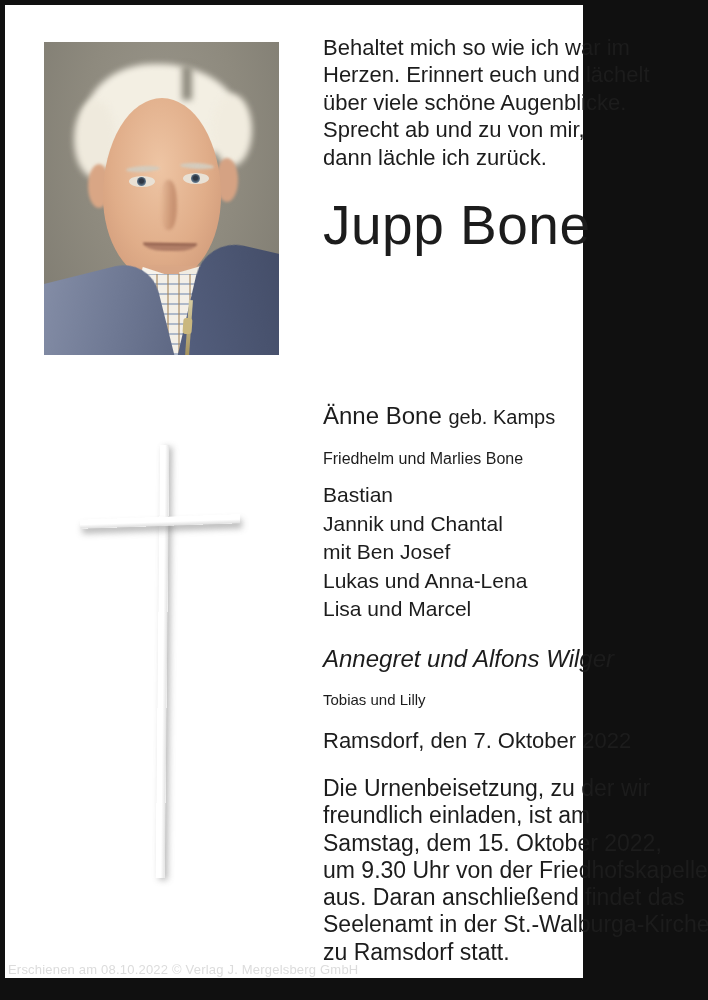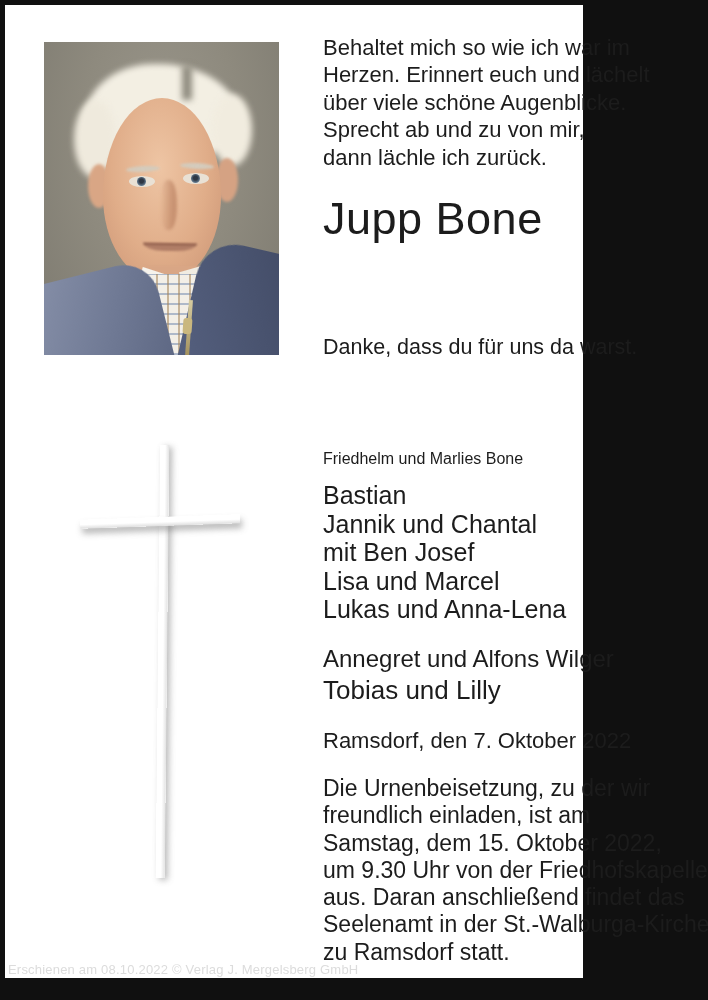--- a/index.html
+++ b/index.html
@@ -105,29 +105,29 @@
   .cross-horizontal {
     position: absolute; left: 10px; top: 77px; width: 160px; height: 9px;
     background: linear-gradient(#ffffff 0 55%, #dedede 100%);
     box-shadow: 2px 5px 6px rgba(105,105,105,0.45);
     transform: rotate(-2deg);
   }
 
   
   .txt { position: absolute; left: 318px; white-space: nowrap; }
   .verse      { top: 29px;  font-size: 22px;   line-height: 27.4px; }
-  .name       { top: 188px; font-size: 45px;   font-weight: 400; letter-spacing: 0.5px; }
+  .name       { top: 188px; font-size: 55px;   font-weight: 400; letter-spacing: 0.5px; }
   .dates      { top: 255px; font-size: 19.5px; line-height: 29px; }
   .thanks     { top: 330px; font-size: 21.5px; }
   .m-aenne    { top: 397px; font-size: 24px; }
   .m-aenne .suffix { font-size: 20px; }
   .m-friedhelm{ top: 445px; font-size: 16px; }
-  .kids-1     { top: 476px; font-size: 25px; line-height: 28.6px; }
-  .m-annegret { top: 640px; font-size: 24px; }
-  .kids-2     { top: 670px; font-size: 26px; }
+  .kids-1     { top: 476px; font-size: 21px; line-height: 28.6px; }
+  .m-annegret { top: 640px; font-size: 24px; font-style: italic; }
+  .kids-2     { top: 686px; font-size: 15px; }
   .place-date { top: 723px; font-size: 22px; }
   .announce   { top: 770px; font-size: 23px;   line-height: 27.3px; }
 
   
   .footer-band {
     position: absolute; left: 0; top: 978px; width: 708px; height: 22px;
     background: #101010;
   }
   .footer-text {
     position: absolute; left: 8px; top: 962px;
@@ -174,31 +174,34 @@
       <div>Behaltet mich so wie ich war im</div>
       <div>Herzen. Erinnert euch und lächelt</div>
       <div>über viele schöne Augenblicke.</div>
       <div>Sprecht ab und zu von mir,</div>
       <div>dann lächle ich zurück.</div>
     </div>
 
     <h1 class="txt name">Jupp Bone</h1>
 
 
-    <div class="txt thanks">Danke, dass du für uns da warst.</div>
-
+
+    <div class="txt m-aenne">
+      <span>Änne Bone</span>
+      <span class="suffix">geb. Kamps</span>
+    </div>
 
     <div class="txt m-friedhelm">Friedhelm und Marlies Bone</div>
 
     <div class="txt kids-1">
       <div>Bastian</div>
       <div>Jannik und Chantal</div>
       <div>mit Ben Josef</div>
+      <div>Lukas und Anna-Lena</div>
       <div>Lisa und Marcel</div>
-      <div>Lukas und Anna-Lena</div>
     </div>
 
     <div class="txt m-annegret">Annegret und Alfons Wilger</div>
 
     <div class="txt kids-2">Tobias und Lilly</div>
 
     <div class="txt place-date">Ramsdorf, den 7. Oktober 2022</div>
 
     <div class="txt announce">
       <div>Die Urnenbeisetzung, zu der wir</div>

